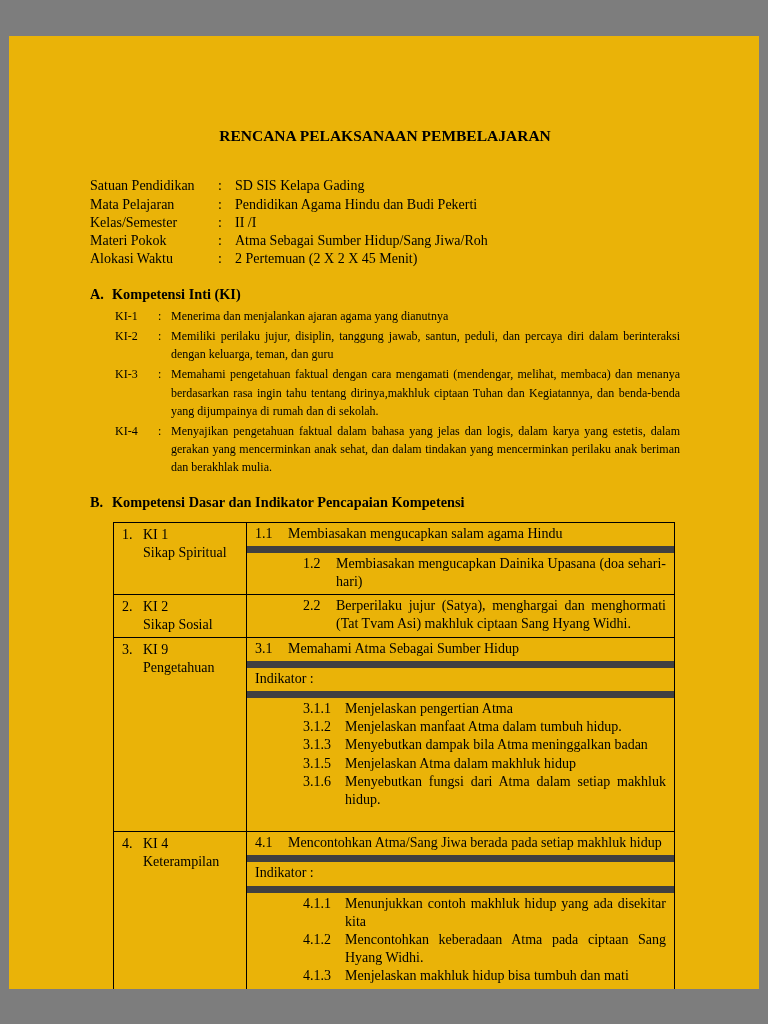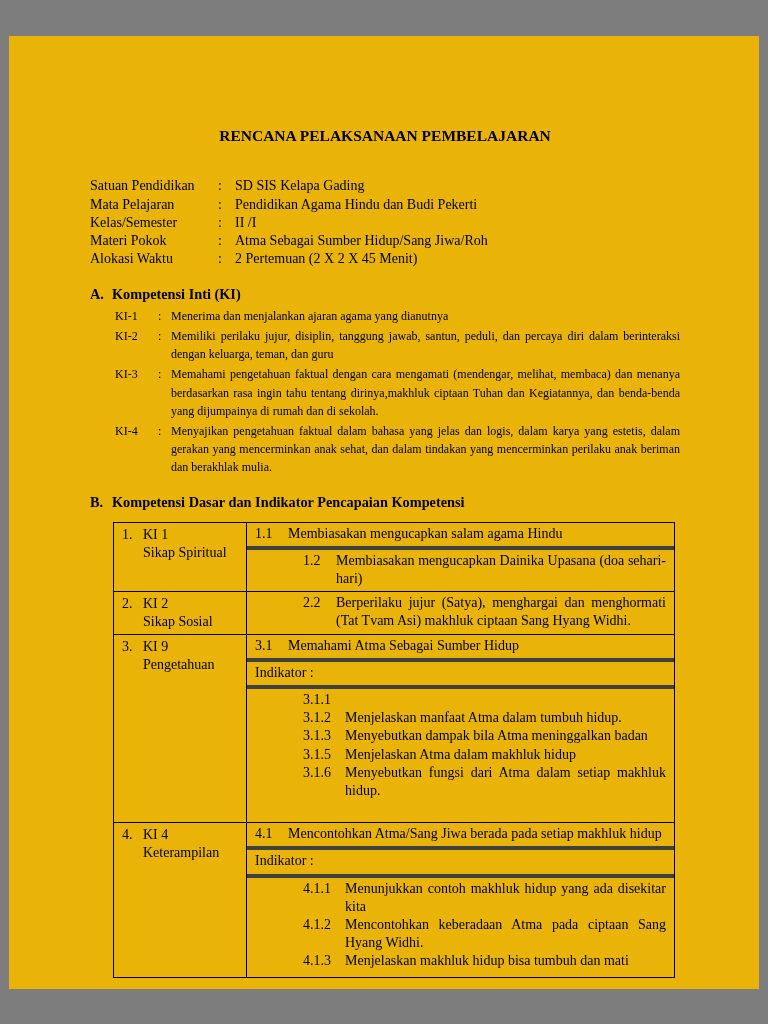--- a/index.html
+++ b/index.html
@@ -28,21 +28,21 @@
   .ki-colon{ width:13px;flex:none; }
   .ki-text{ flex:1;text-align:justify; }
   .kd-table{ margin-top:10px;margin-left:23px;width:560px;border:1px solid #000;font-size:14px; }
   .trow{ display:flex;border-top:1px solid #000; }
   .trow:first-child{ border-top:none; }
   .tleft{ width:132px;flex:none;padding:3px 4px 0 8px;box-sizing:border-box; }
   .tleft-line1{ display:flex;line-height:18.2px; }
   .tleft-num{ width:21px;flex:none; }
   .tleft-sub{ margin-left:21px;line-height:18.2px; }
   .tright{ flex:1;min-width:0;border-left:1px solid #000;display:flex;flex-direction:column; }
-  .tcell{ padding:2px 8px 3px 8px;border-bottom:4px solid #404040; }
+  .tcell{ padding:2px 8px 3px 8px;border-bottom:7px solid #404040; }
   .tright .tcell:last-child{ border-bottom:none;margin-left:48px; }
   .kd-line{ display:flex;line-height:18.2px; }
   .kd-num{ width:33px;flex:none; }
   .kd-text{ flex:1;text-align:justify; }
   .ind-line{ display:flex;line-height:18.2px; }
   .ind-num{ width:42px;flex:none; }
   .ind-text{ flex:1;text-align:justify; }
   .ind-label{ line-height:18.2px; }
   .pad-b-lg{ padding-bottom:22px; }
   .pad-b-sm{ padding-bottom:6px; }
@@ -175,20 +175,21 @@
             <span class="kd-num">3.1</span>
             <span class="kd-text">Memahami Atma Sebagai Sumber Hidup</span>
           </div>
         </div>
         <div class="tcell">
           <div class="ind-label">Indikator :</div>
         </div>
         <div class="tcell pad-b-lg">
           <div class="ind-line">
             <span class="ind-num">3.1.1</span>
+            <span class="ind-text">Menjelaskan pengertian Atma</span>
           </div>
           <div class="ind-line">
             <span class="ind-num">3.1.2</span>
             <span class="ind-text">Menjelaskan manfaat Atma dalam tumbuh hidup.</span>
           </div>
           <div class="ind-line">
             <span class="ind-num">3.1.3</span>
             <span class="ind-text">Menyebutkan dampak bila Atma meninggalkan badan</span>
           </div>
           <div class="ind-line">

